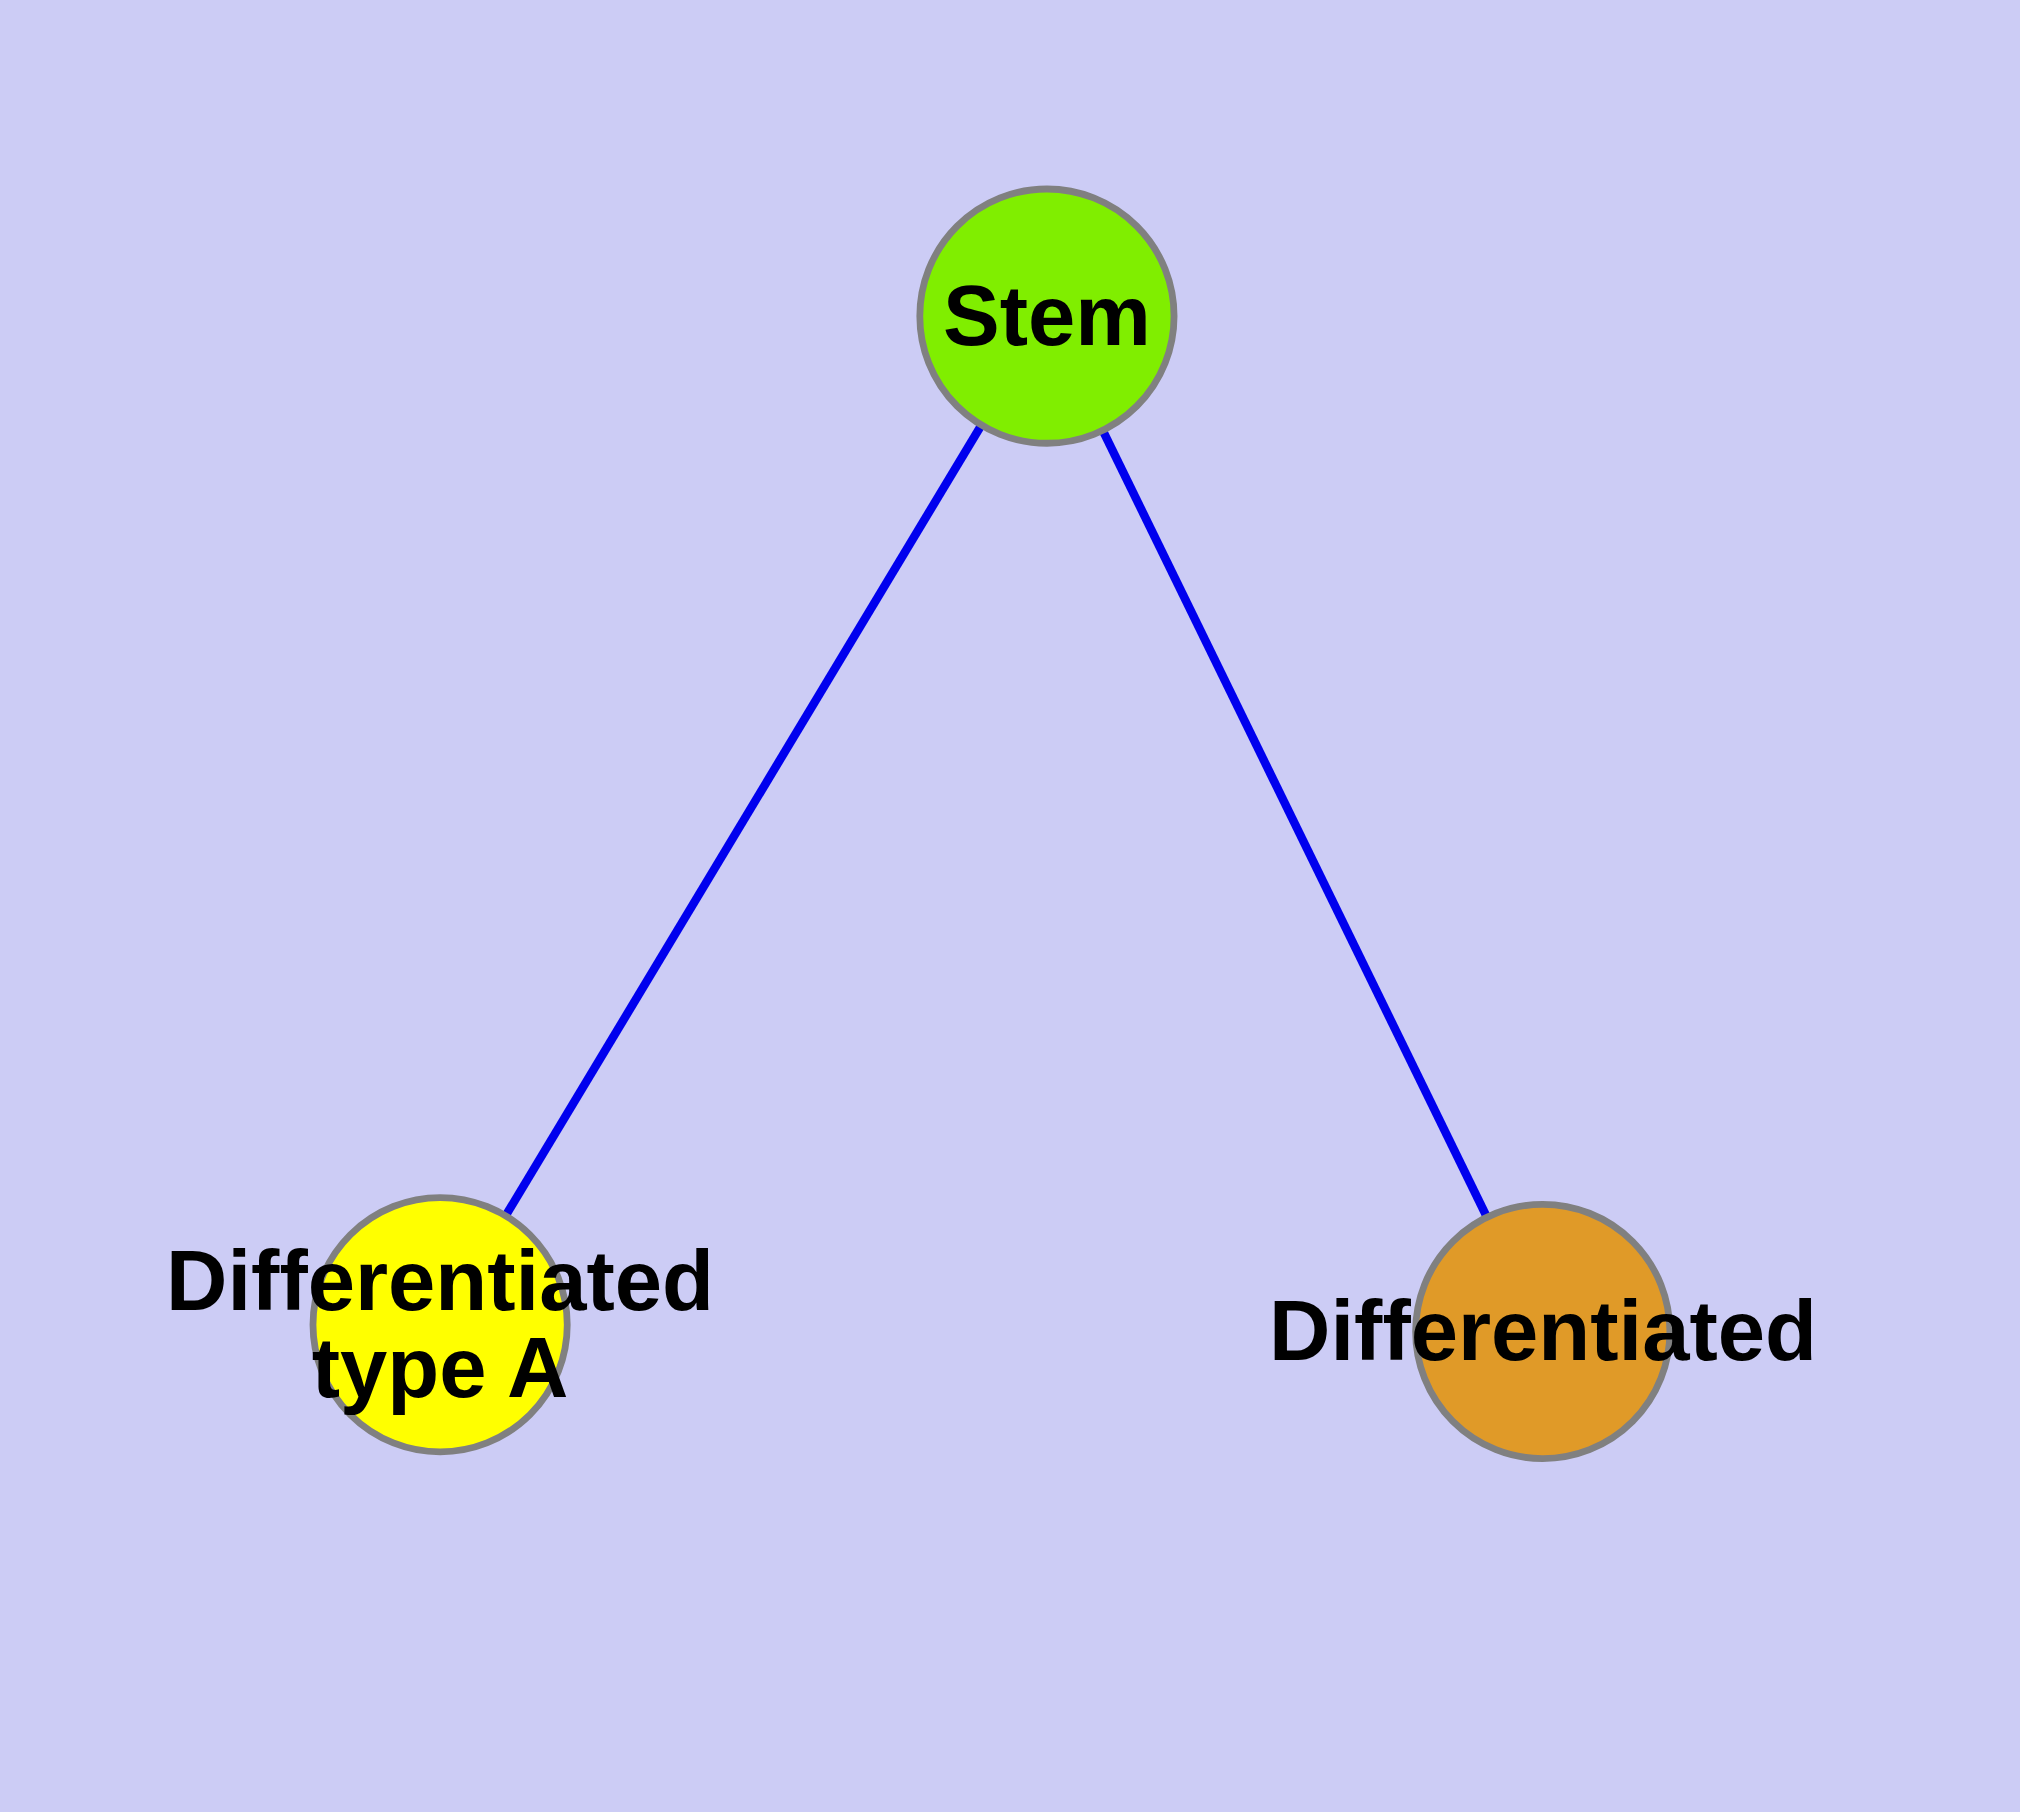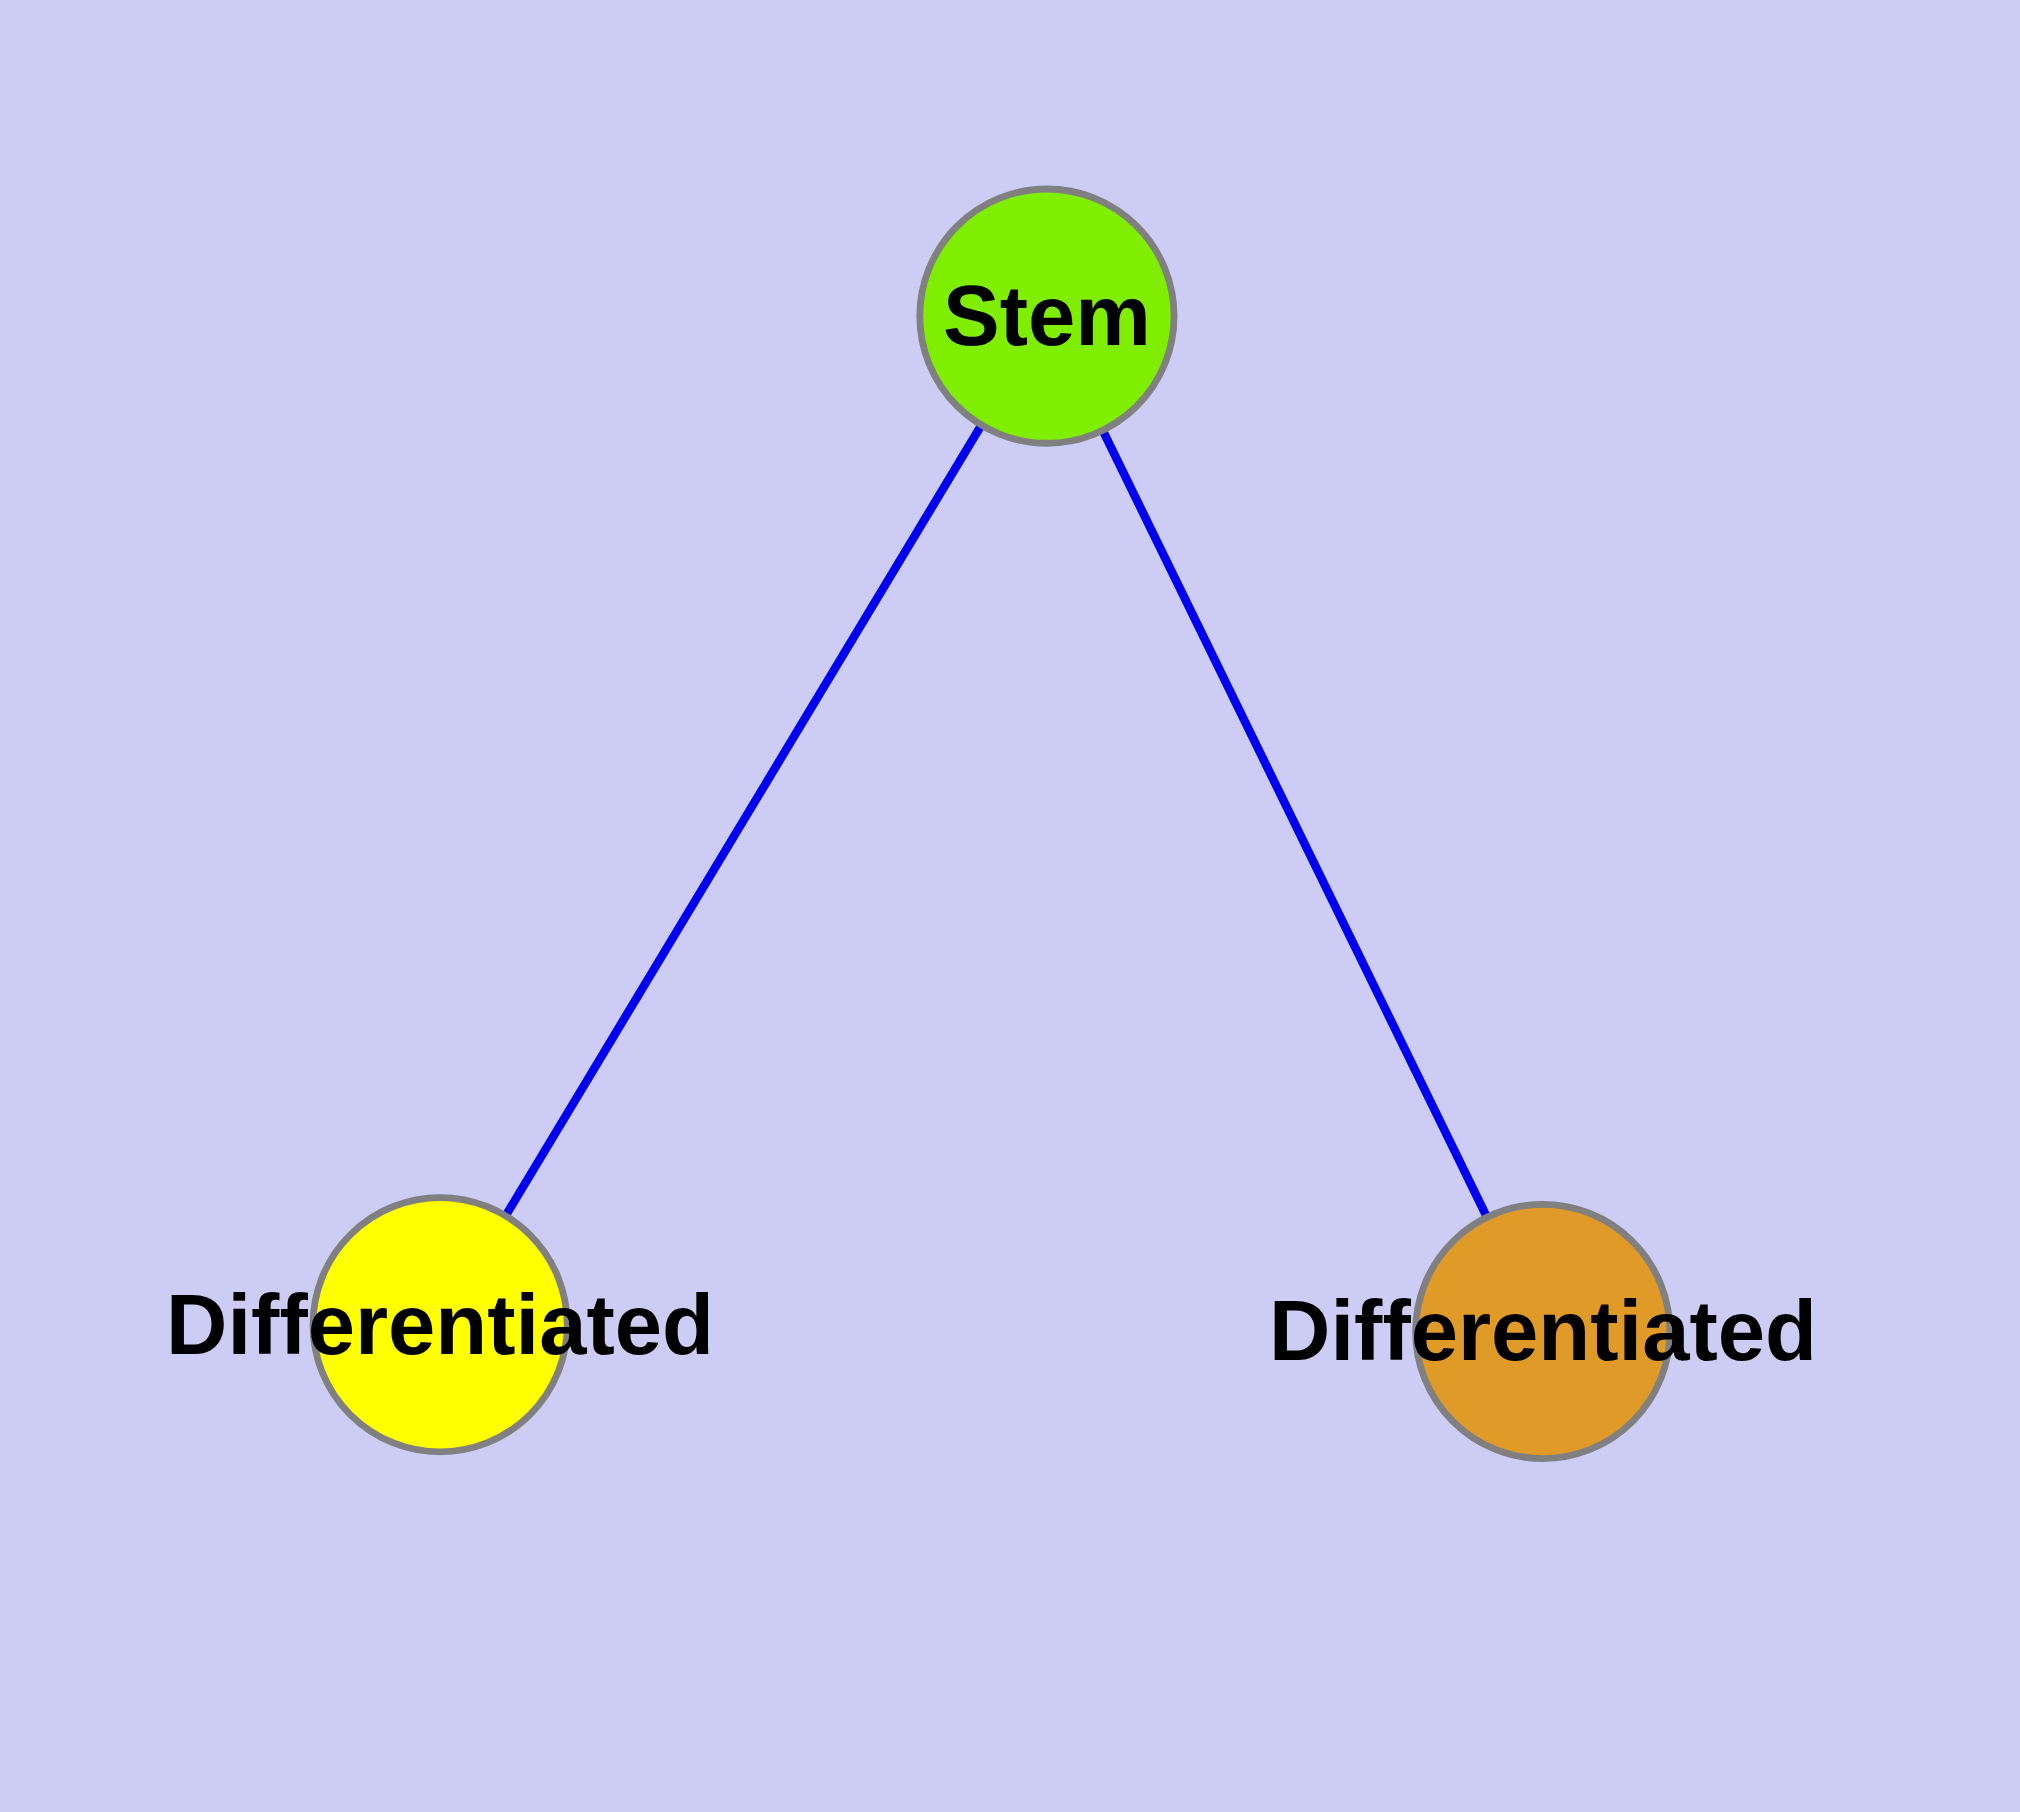--- a/index.html
+++ b/index.html
@@ -57,18 +57,18 @@
       </g>
     <g id="node-layer">
         <circle cx="1235" cy="373" r="150" fill="#80ee00" stroke="#808080" stroke-width="8"></circle>
         <circle cx="519" cy="1563" r="150" fill="#ffff00" stroke="#808080" stroke-width="8"></circle>
         <circle cx="1820" cy="1571" r="150" fill="#e09a28" stroke="#808080" stroke-width="8"></circle>
       </g>
   </svg>
 
   <div id="label-layer">
       <div class="node-label single" style="left: 1047px; top: 316px; font-size: 85px; color: rgb(0, 0, 0);"><div>Stem</div></div>
-      <div class="node-label double" style="left: 440px; top: 1325px; font-size: 85px; color: rgb(0, 0, 0);"><div>Differentiated</div></div>
+      <div class="node-label double" style="left: 440px; top: 1325px; font-size: 85px; color: rgb(0, 0, 0);"><div>Differentiated</div><div>type A</div></div>
       <div class="node-label double" style="left: 1543px; top: 1331px; font-size: 85px; color: rgb(0, 0, 0);"><div>Differentiated</div></div>
     </div>
 
 </div>
 
 
 </body></html>

